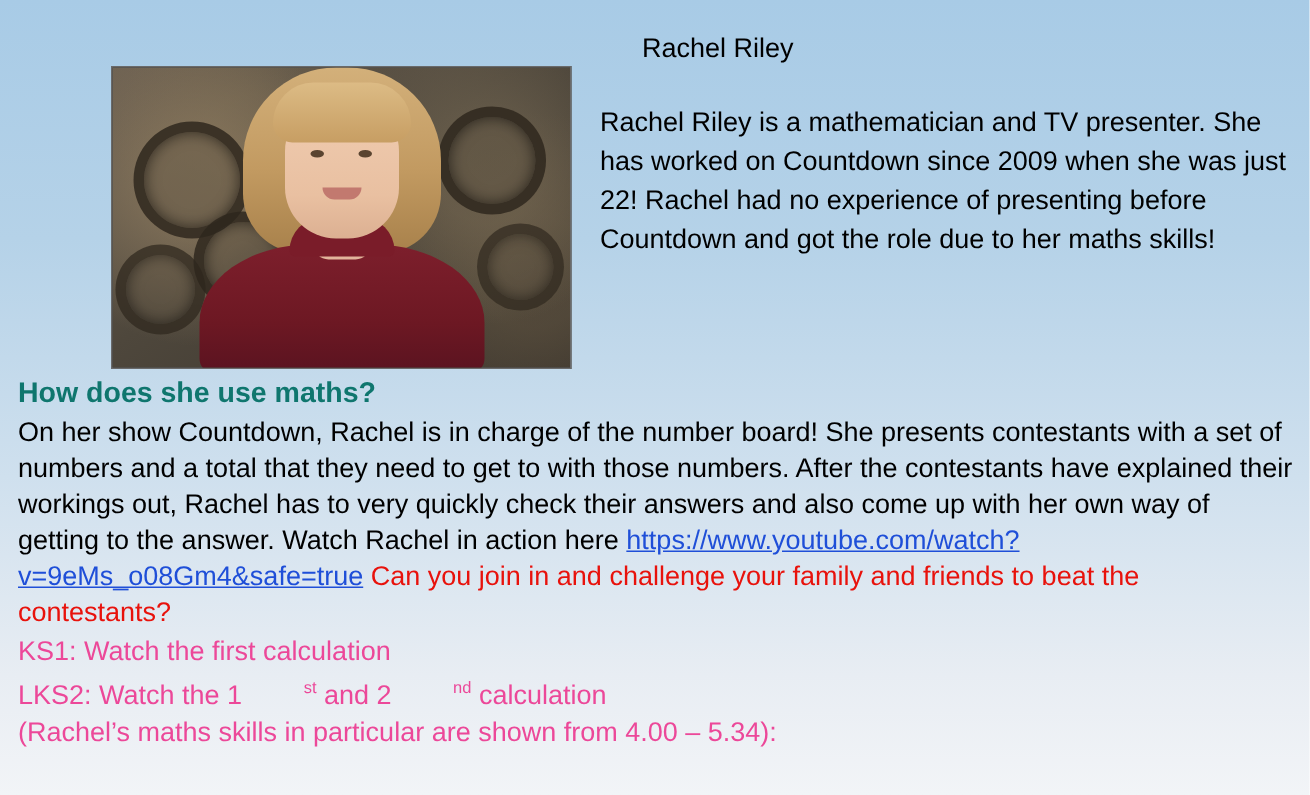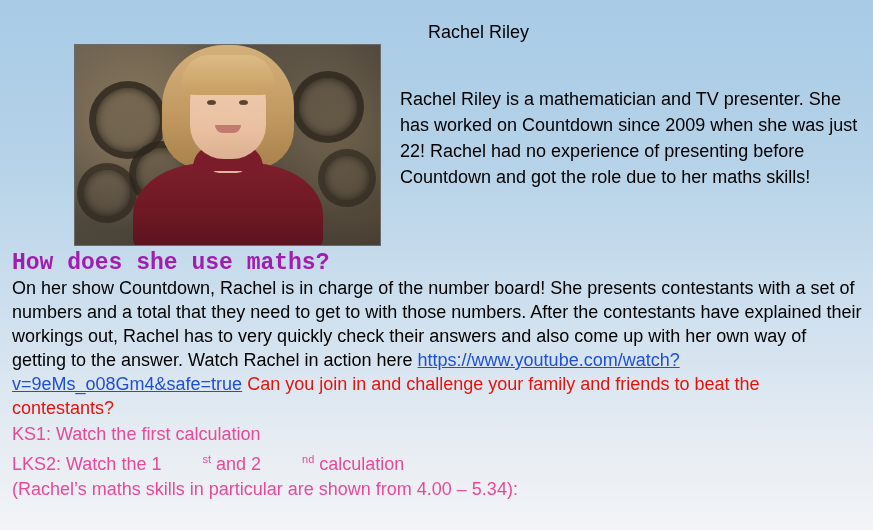--- a/index.html
+++ b/index.html
@@ -144,36 +144,34 @@
     margin-left: 28px;
   }
   .head-bio {
     position: absolute;
     left: 400px;
     top: 68px;
     width: 462px;
     font-size: 18px;
     line-height: 26px;
     color: #000;
-    margin-top: 18px;
   }
 
   
   .body-wrap {
     position: absolute;
     left: 12px;
     top: 250px;
     width: 852px;
   }
   .subhead {
-    font-size: 23px;
+    font-size: 19px;
     font-weight: bold;
-    color: #a21caf;
+    color: #0f766e;
     line-height: 26px;
-    font-family: Liberation Mono, monospace;
   }
   .para {
     font-size: 18px;
     line-height: 24px;
     color: #000;
   }
   .para a, .link {
     color: #1f4fd8;
     text-decoration: underline;
   }

